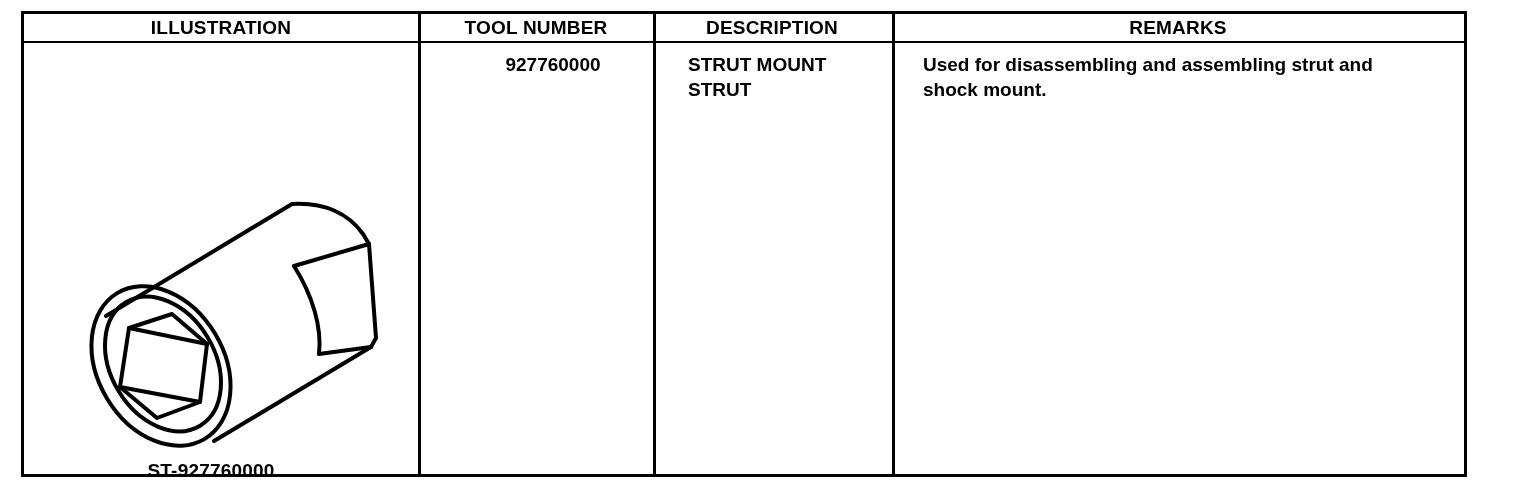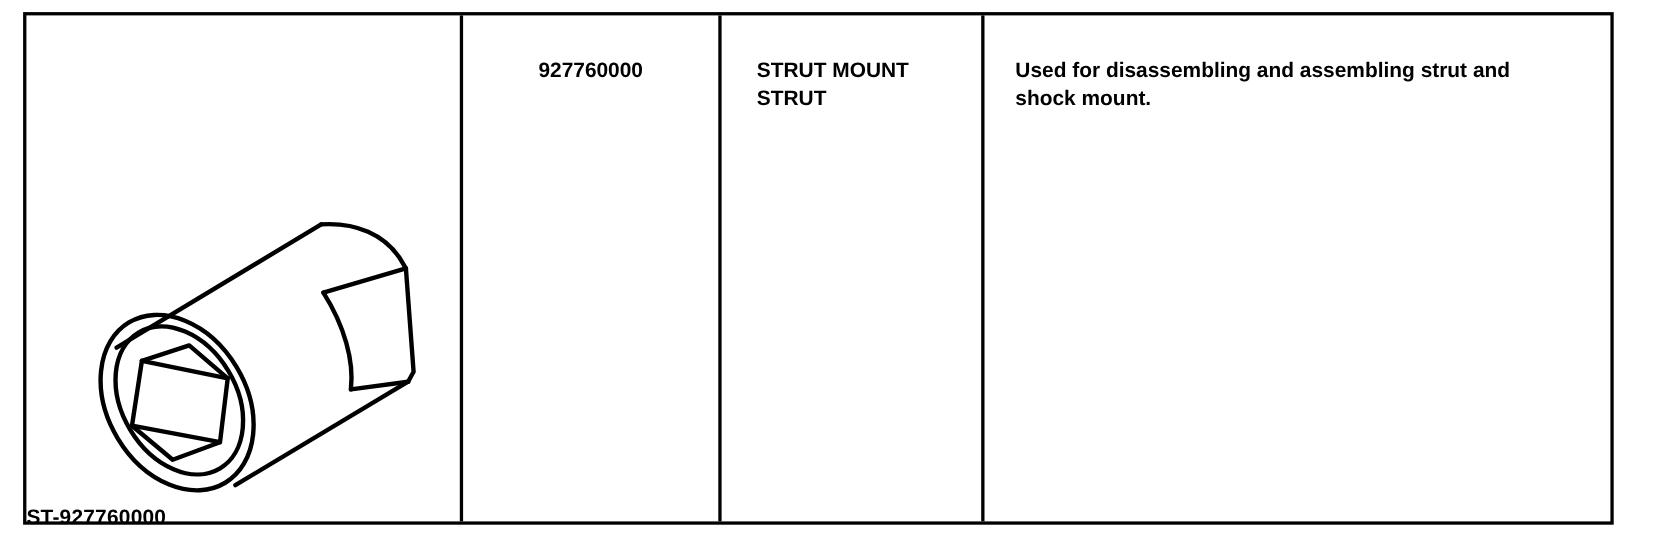--- a/index.html
+++ b/index.html
@@ -82,39 +82,39 @@
   .vrule-2 { left: 629px; }
   .vrule-3 { left: 868px; }
 
   
   .cell {
     position: absolute;
     box-sizing: border-box;
     font-size: 19px;
     font-weight: bold;
     line-height: 25px;
+    padding-left: 32px;
   }
   .cell-illustration {
     left: 0;
     top: 0;
     width: 394px;
     bottom: 0;
   }
   .cell-toolnumber {
     left: 397px;
     top: 9px;
     width: 232px;
     text-align: center;
   }
   .cell-description {
     left: 632px;
     top: 9px;
     width: 230px;
     text-align: left;
-    margin-left: 32px;
   }
   .cell-remarks {
     left: 871px;
     top: 9px;
     width: 566px;
     padding-left: 28px;
     text-align: left;
   }
   .cell-line { display: block; white-space: nowrap; }
 
@@ -131,34 +131,40 @@
     left: 42px;
     top: 125px;
     width: 330px;
     height: 285px;
   }
   .illo-caption {
     position: absolute;
     left: 0;
     top: 415px;
     width: 374px;
-    text-align: left;
+    text-align: center;
     font-size: 19px;
     font-weight: bold;
     letter-spacing: 0.2px;
     white-space: nowrap;
   }
 </style>
 </head>
 <body>
 
 <div class="sheet">
 
   <div class="tool-table">
 
+    <div class="thead">
+      <div class="th th-illustration">ILLUSTRATION</div>
+      <div class="th th-toolnumber">TOOL NUMBER</div>
+      <div class="th th-description">DESCRIPTION</div>
+      <div class="th th-remarks">REMARKS</div>
+    </div>
 
     <div class="vrule vrule-1"></div>
     <div class="vrule vrule-2"></div>
     <div class="vrule vrule-3"></div>
 
     <div class="tbody">
 
       <div class="cell cell-illustration">
         <div class="illo-wrap">
 

